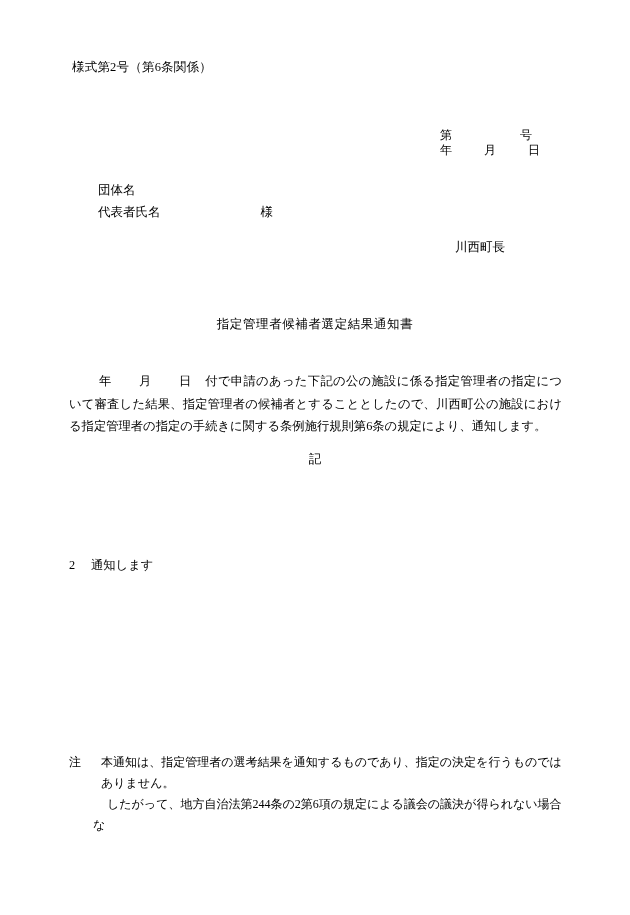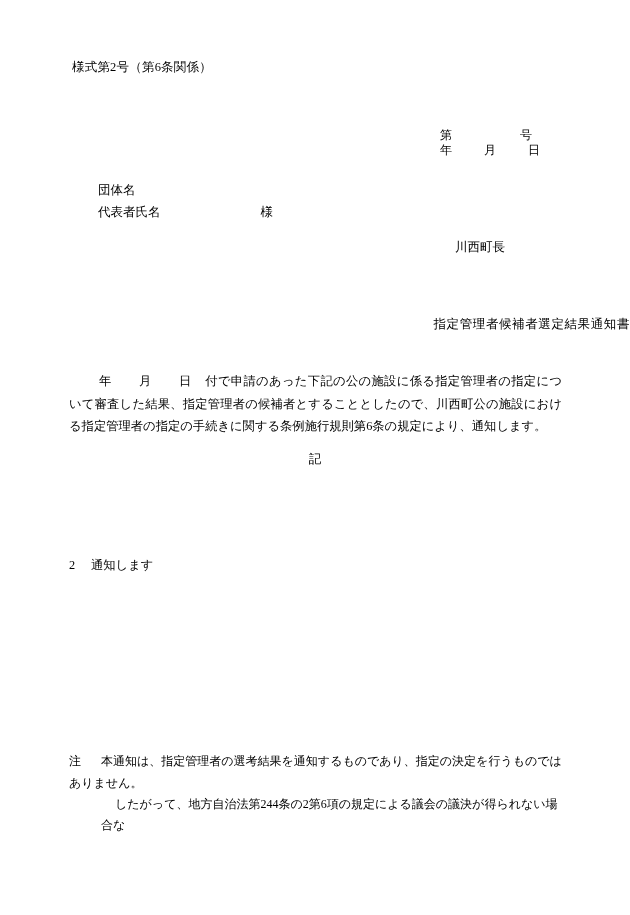--- a/index.html
+++ b/index.html
@@ -65,21 +65,21 @@
     left: 455px;
     top: 237px;
     font-size: 12.5px;
   }
 
   .title {
     position: absolute;
     left: 0;
     right: 0;
     top: 314px;
-    text-align: right;
+    text-align: center;
     font-size: 12.5px;
     letter-spacing: 0.6px;
   }
 
   .body-text {
     position: absolute;
     left: 69px;
     top: 370px;
     width: 493px;
     font-size: 12.3px;
@@ -123,23 +123,23 @@
 
   .note {
     position: absolute;
     left: 69px;
     top: 752px;
     width: 500px;
     font-size: 12px;
     line-height: 1.75;
   }
   .note .nlabel { display: inline-block; width: 32px; }
-  .note .nline { text-indent: 0; font-family: Liberation Mono, monospace; }
-  .note .nline-hang { }
-  .note .nline-ind { margin-left: 32px; text-indent: 14px; }
+  .note .nline { text-indent: 0; }
+  .note .nline-hang { margin-left: 32px; }
+  .note .nline-ind { margin-left: 24px; text-indent: 14px; }
 </style>
 </head>
 <body>
 
 <div class="page">
 
   <div class="form-no">様式第2号（第6条関係）</div>
 
   <div class="doc-number-row">
     <span class="num-label">第</span><span class="num-unit">号</span>

